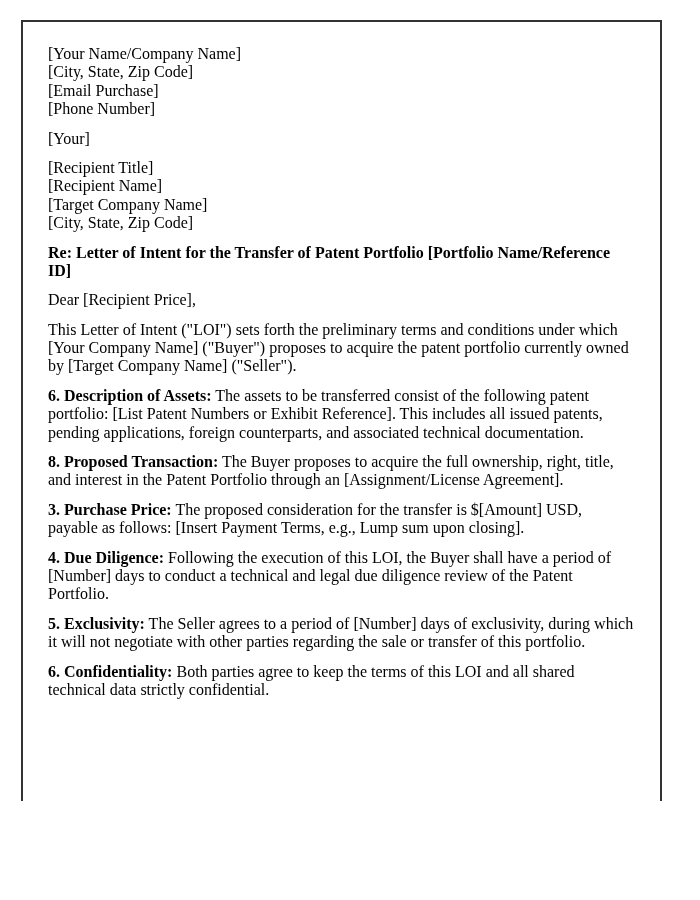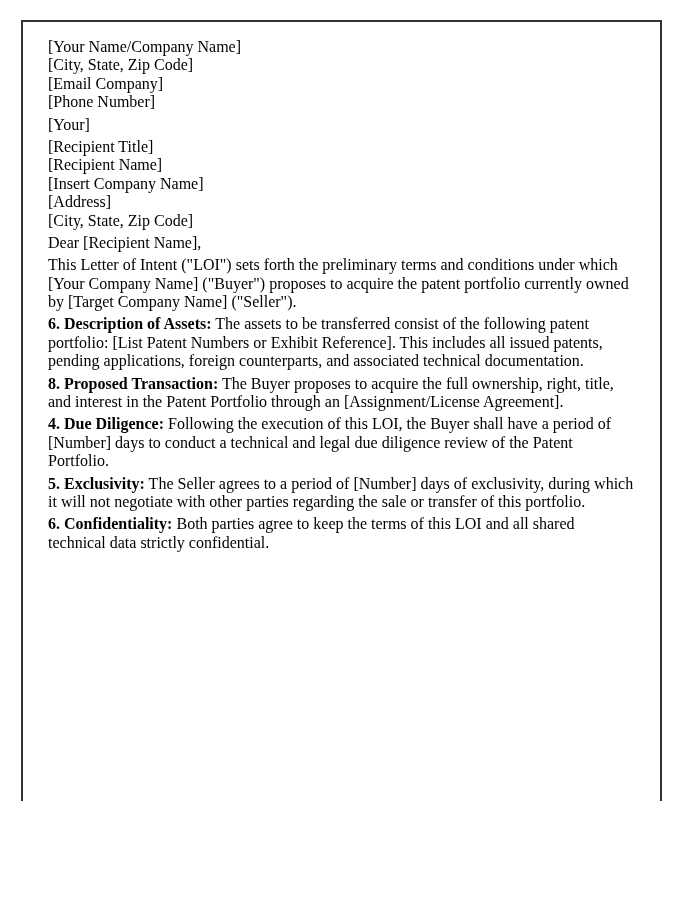--- a/index.html
+++ b/index.html
@@ -27,67 +27,71 @@
     width: 641px;
     height: 781px;
     box-sizing: border-box;
     border: 2px solid #333333;
     border-bottom: none;
     padding: 12px 25px 0 25px;
     overflow: hidden;
     background: #ffffff;
   }
   .letter-box p {
-    margin: 4px 0;
+    margin: 11px 0;
   }
   .addr-line {
     display: block;
   }
   .bold {
     font-weight: bold;
   }
 </style>
 </head>
 <body>
 
 <div class="page">
   <div class="letter-box">
 
     <p>
       <span class="addr-line">[Your Name/Company Name]</span>
       <span class="addr-line">[City, State, Zip Code]</span>
-      <span class="addr-line">[Email Company]</span>
+      <span class="addr-line">[Email Purchase]</span>
       <span class="addr-line">[Phone Number]</span>
     </p>
 
     <p>[Your]</p>
 
     <p>
       <span class="addr-line">[Recipient Title]</span>
       <span class="addr-line">[Recipient Name]</span>
-      <span class="addr-line">[Insert Company Name]</span>
-      <span class="addr-line">[Address]</span>
+      <span class="addr-line">[Target Company Name]</span>
       <span class="addr-line">[City, State, Zip Code]</span>
     </p>
 
+    <p class="bold">Re: Letter of Intent for the Transfer of Patent Portfolio [Portfolio Name/Reference ID]</p>
 
-    <p>Dear [Recipient Name],</p>
+    <p>Dear [Recipient Price],</p>
 
     <p>This Letter of Intent ("LOI") sets forth the preliminary terms and conditions under which [Your Company Name] ("Buyer") proposes to acquire the patent portfolio currently owned by [Target Company Name] ("Seller").</p>
 
     <p>
       <span class="bold">6. Description of Assets:</span>
       <span>The assets to be transferred consist of the following patent portfolio: [List Patent Numbers or Exhibit Reference]. This includes all issued patents, pending applications, foreign counterparts, and associated technical documentation.</span>
     </p>
 
     <p>
       <span class="bold">8. Proposed Transaction:</span>
       <span>The Buyer proposes to acquire the full ownership, right, title, and interest in the Patent Portfolio through an [Assignment/License Agreement].</span>
     </p>
 
+    <p>
+      <span class="bold">3. Purchase Price:</span>
+      <span>The proposed consideration for the transfer is $[Amount] USD, payable as follows: [Insert Payment Terms, e.g., Lump sum upon closing].</span>
+    </p>
 
     <p>
       <span class="bold">4. Due Diligence:</span>
       <span>Following the execution of this LOI, the Buyer shall have a period of [Number] days to conduct a technical and legal due diligence review of the Patent Portfolio.</span>
     </p>
 
     <p>
       <span class="bold">5. Exclusivity:</span>
       <span>The Seller agrees to a period of [Number] days of exclusivity, during which it will not negotiate with other parties regarding the sale or transfer of this portfolio.</span>
     </p>

